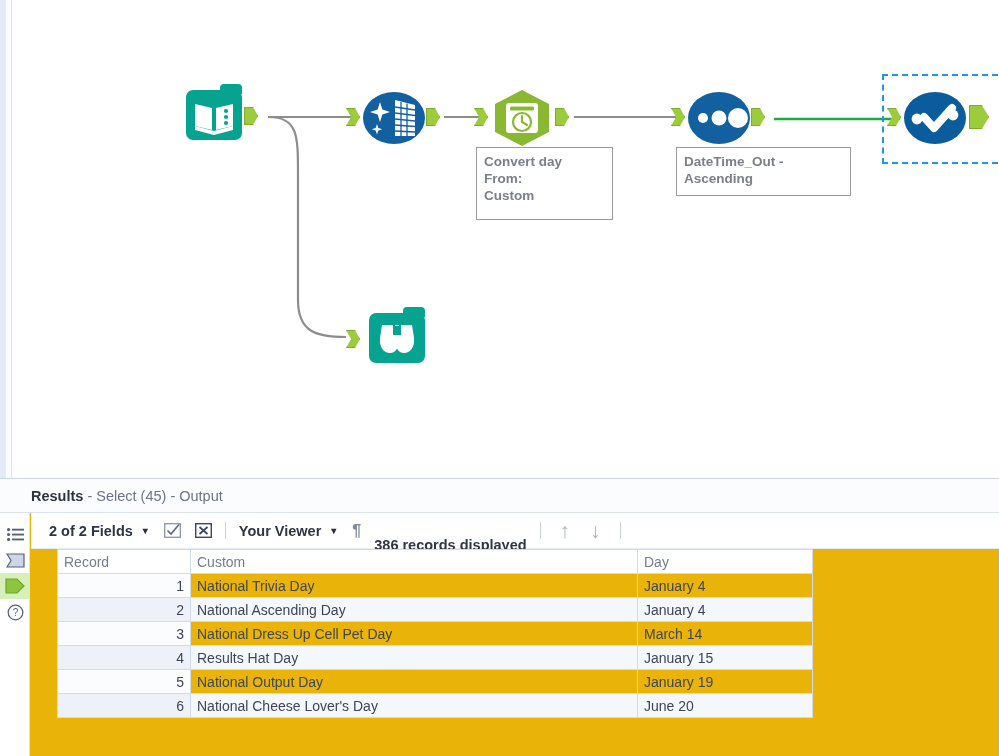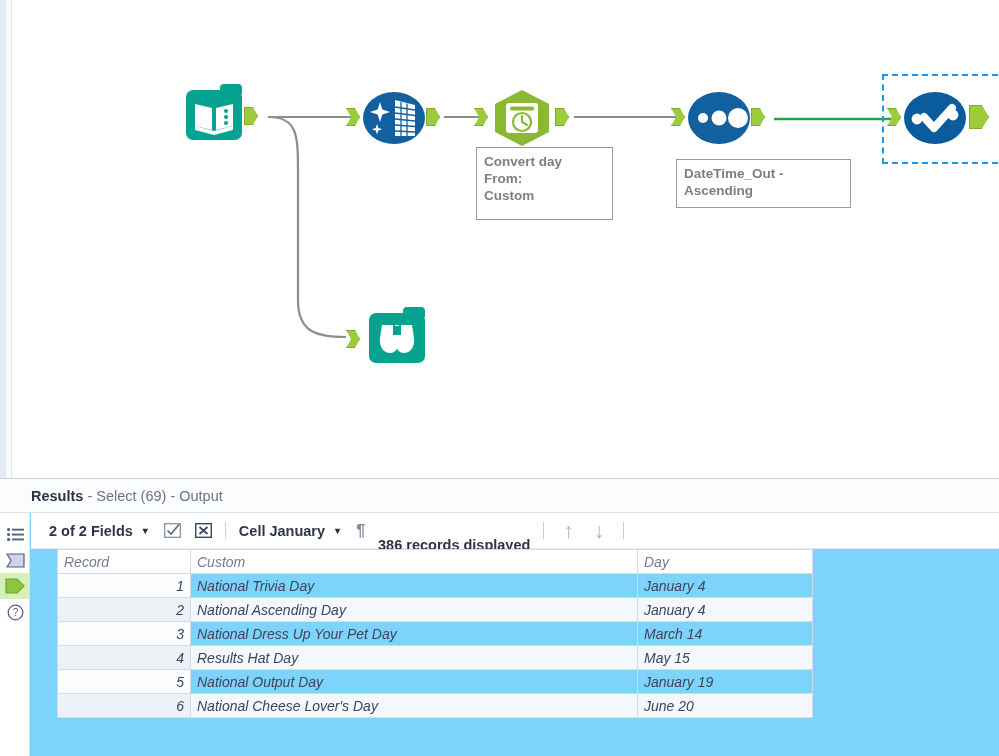--- a/index.html
+++ b/index.html
@@ -77,21 +77,21 @@
     position: absolute; border: 1px solid #9a9a9a; background: #ffffff;
     color: #7b7f87; font-weight: bold; font-size: 13.5px;
     line-height: 17px; padding: 5px 3px 6px 7px;
     font-family: "Liberation Sans", sans-serif;
     white-space: pre-line;
   }
 
   
   #results-pane {
     position: absolute; left: 0; top: 478px; width: 999px; height: 278px;
-    background: #7dd3fc;
+    background: #eab308;
     border-top: 1px solid #c9d4e8;
   }
   #results-title {
     position: absolute; left: 0; top: 0; width: 999px; height: 34px;
     background: #fbfcfe; border-bottom: 1px solid #dce3f0;
     display: flex; align-items: center; padding-left: 31px;
     font-size: 14.5px; color: #6c7486;
   }
   #results-title b { color: #2d3340; font-weight: bold; margin-right: 4px; }
 
@@ -120,21 +120,21 @@
   .tb-icon { display:flex; align-items:center; justify-content:center; color:#5b6680; }
   .tb-records { font-weight: bold; color:#2e3547; }
   .tb-arrow { color:#aab3c4; font-size:21px; line-height:1; padding:0 6px; }
 
   
   #grid { position: absolute; left: 57px; top: 70px; right: 0; bottom: 0; }
   table.results { border-collapse: collapse; table-layout: fixed; }
   table.results th, table.results td {
     border: 1px solid #d3dae8; height: 24px; padding: 0 6px;
     font-size: 14px; color: #3e4557; font-weight: normal;
-    overflow: hidden; white-space: nowrap; font-style: italic;
+    overflow: hidden; white-space: nowrap;
   }
   table.results th { background:#ffffff; color:#747c90; text-align:left; }
   table.results td.rec { text-align: right; color:#3e4557; background:#fbfcfd; }
   .col-rec { width: 133px; }
   .col-hol { width: 447px; }
   .col-day { width: 175px; }
   tr.alt td { background: #f4f7fb; }
   tr.alt td.rec { background: #eef2f8; }
 </style>
 </head>
@@ -265,31 +265,31 @@
             </g>
             <rect x="25" y="13" width="6" height="9" fill="#06a490"></rect>
           </svg>
         </div>
       </div>
 
       <div class="annotation" style="left:470px; top:147px; width:137px; height:73px;">Convert day
 From:
 Custom</div>
 
-      <div class="annotation" style="left:670px; top:159px; width:175px; height:49px;">DateTime_Out -
+      <div class="annotation" style="left:670px; top:147px; width:175px; height:49px;">DateTime_Out -
 Ascending</div>
 
     </div>
   </div>
 
   <div id="results-pane">
 
     <div id="results-title">
       <b>Results</b>
-      <span>- Select (69) - Output</span>
+      <span>- Select (45) - Output</span>
     </div>
 
     <div id="rail">
       <div class="rail-btn">
         <svg width="17" height="13" viewBox="0 0 17 13">
           <g fill="#56617a">
             <circle cx="1.6" cy="1.6" r="1.6"></circle>
               <rect x="5" y="0.7" width="12" height="1.9"></rect>
             <circle cx="1.6" cy="6.5" r="1.6"></circle>
               <rect x="5" y="5.6" width="12" height="1.9"></rect>
@@ -331,21 +331,21 @@
       <div class="tb-icon" style="margin-left:14px;">
         <svg width="17" height="15" viewBox="0 0 17 15">
           <rect x="0.7" y="0.7" width="15.6" height="13.6" fill="none" stroke="#3c4660" stroke-width="1.4"></rect>
           <path d="M4.5,4 L12.5,11 M12.5,4 L4.5,11" stroke="#3c4660" stroke-width="1.7"></path>
         </svg>
       </div>
 
       <div class="tb-sep"></div>
 
       <div class="tb-item">
-        <span>Cell January</span>
+        <span>Your Viewer</span>
         <span class="tb-caret">▾</span>
       </div>
 
       <div class="tb-icon" style="margin-left:16px; font-weight:bold; font-size:16px; color:#7e879c;">¶</div>
 
       <div class="tb-records" style="margin-left:13px;margin-top:28px;">386 records displayed</div>
 
       <div class="tb-sep"></div>
 
       <div class="tb-arrow">↑</div>
@@ -374,27 +374,27 @@
             <td>National Trivia Day</td>
             <td>January 4</td>
           </tr>
           <tr class="alt">
             <td class="rec">2</td>
             <td>National Ascending Day</td>
             <td>January 4</td>
           </tr>
           <tr>
             <td class="rec">3</td>
-            <td>National Dress Up Your Pet Day</td>
+            <td>National Dress Up Cell Pet Day</td>
             <td>March 14</td>
           </tr>
           <tr class="alt">
             <td class="rec">4</td>
             <td>Results Hat Day</td>
-            <td>May 15</td>
+            <td>January 15</td>
           </tr>
           <tr>
             <td class="rec">5</td>
             <td>National Output Day</td>
             <td>January 19</td>
           </tr>
           <tr class="alt">
             <td class="rec">6</td>
             <td>National Cheese Lover's Day</td>
             <td>June 20</td>

